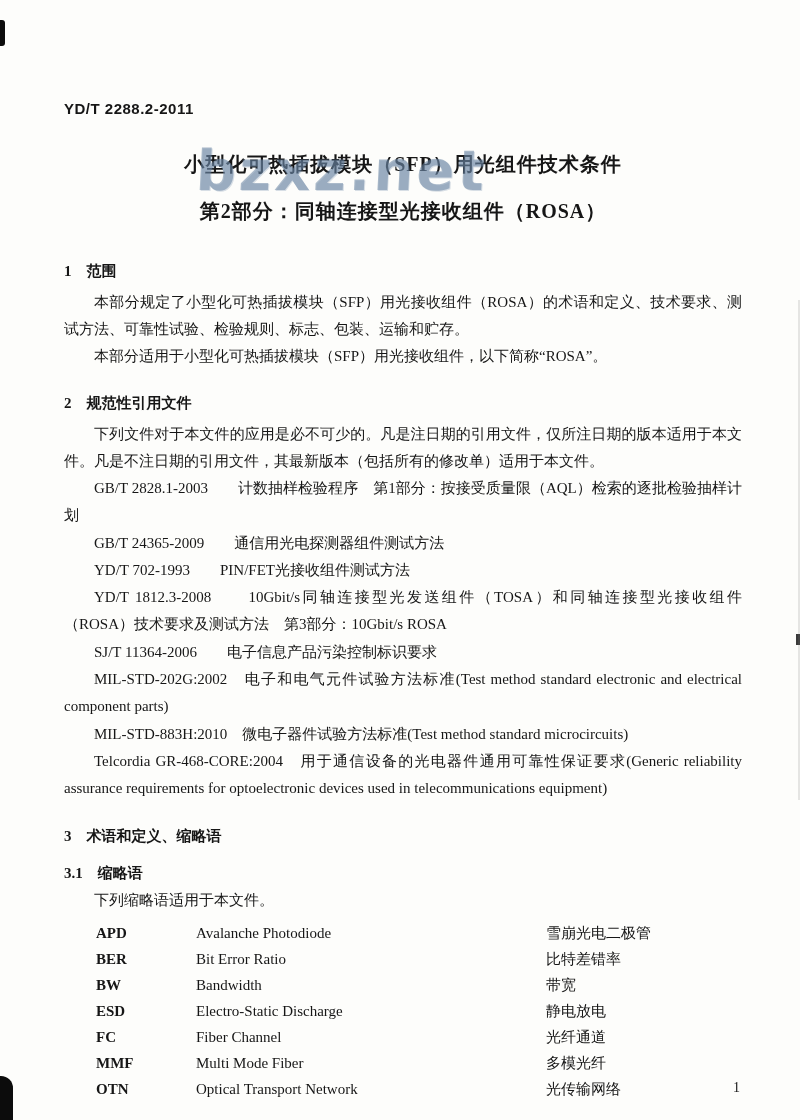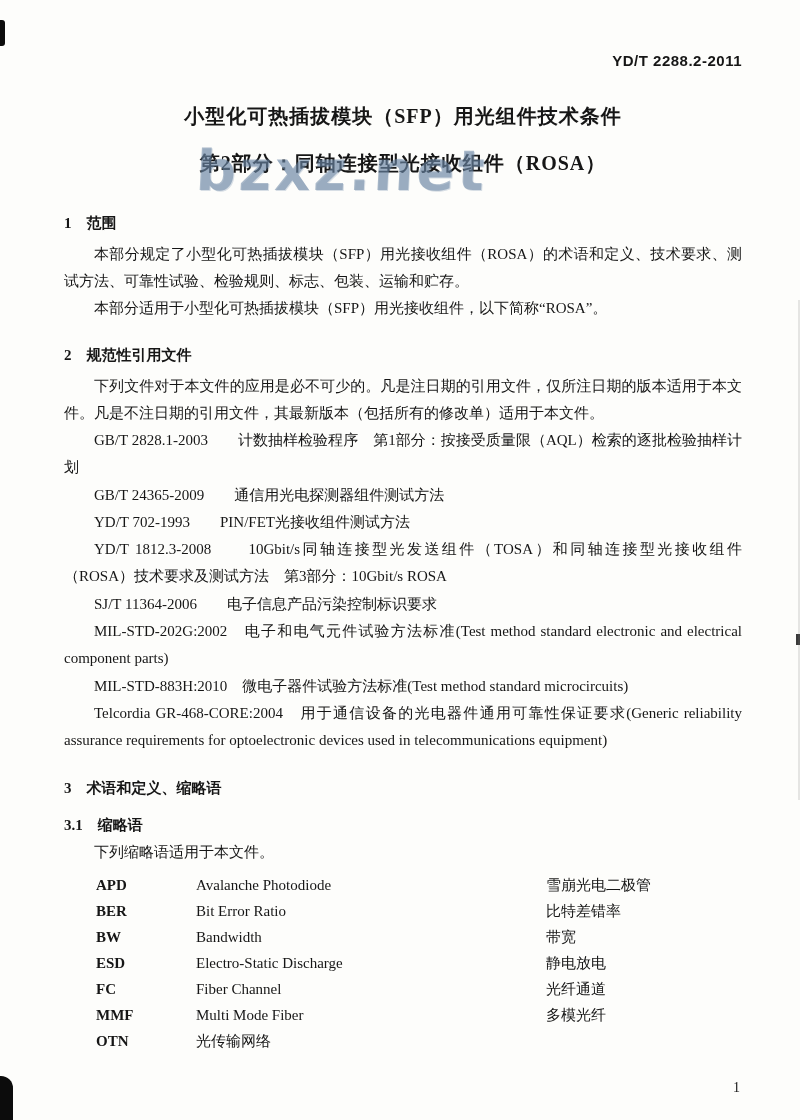--- a/index.html
+++ b/index.html
@@ -11,25 +11,25 @@
     position: relative;
     overflow: hidden;
   }
   .page {
     width: 800px;
     height: 1120px;
     padding: 52px 58px 0 64px;
     position: relative;
   }
   .doc-number {
-    text-align: right;
     font-weight: bold;
     font-size: 15px;
     font-family: "Liberation Sans", "DejaVu Sans", sans-serif;
     letter-spacing: 0.5px;
+    margin-top: 48px;
   }
   .title-block { margin-top: 36px; text-align: center; position: relative; }
   .title-line {
     font-size: 20px;
     font-weight: bold;
     line-height: 1.1;
     letter-spacing: 1px;
   }
   .title-line.second { margin-top: 25px; }
   .watermark {
@@ -153,20 +153,21 @@
       <span class="abbr-en">Fiber Channel</span>
       <span class="abbr-zh">光纤通道</span>
     </div>
     <div class="abbr-row">
       <span class="abbr-key">MMF</span>
       <span class="abbr-en">Multi Mode Fiber</span>
       <span class="abbr-zh">多模光纤</span>
     </div>
     <div class="abbr-row">
       <span class="abbr-key">OTN</span>
+      <span class="abbr-en">Optical Transport Network</span>
       <span class="abbr-zh">光传输网络</span>
     </div>
   </div>
 
   <div class="page-number">1</div>
 
   <div class="artifact top-left"></div>
   <div class="artifact bottom-left"></div>
   <div class="artifact mid-right"></div>
   <div class="artifact edge-right"></div>

